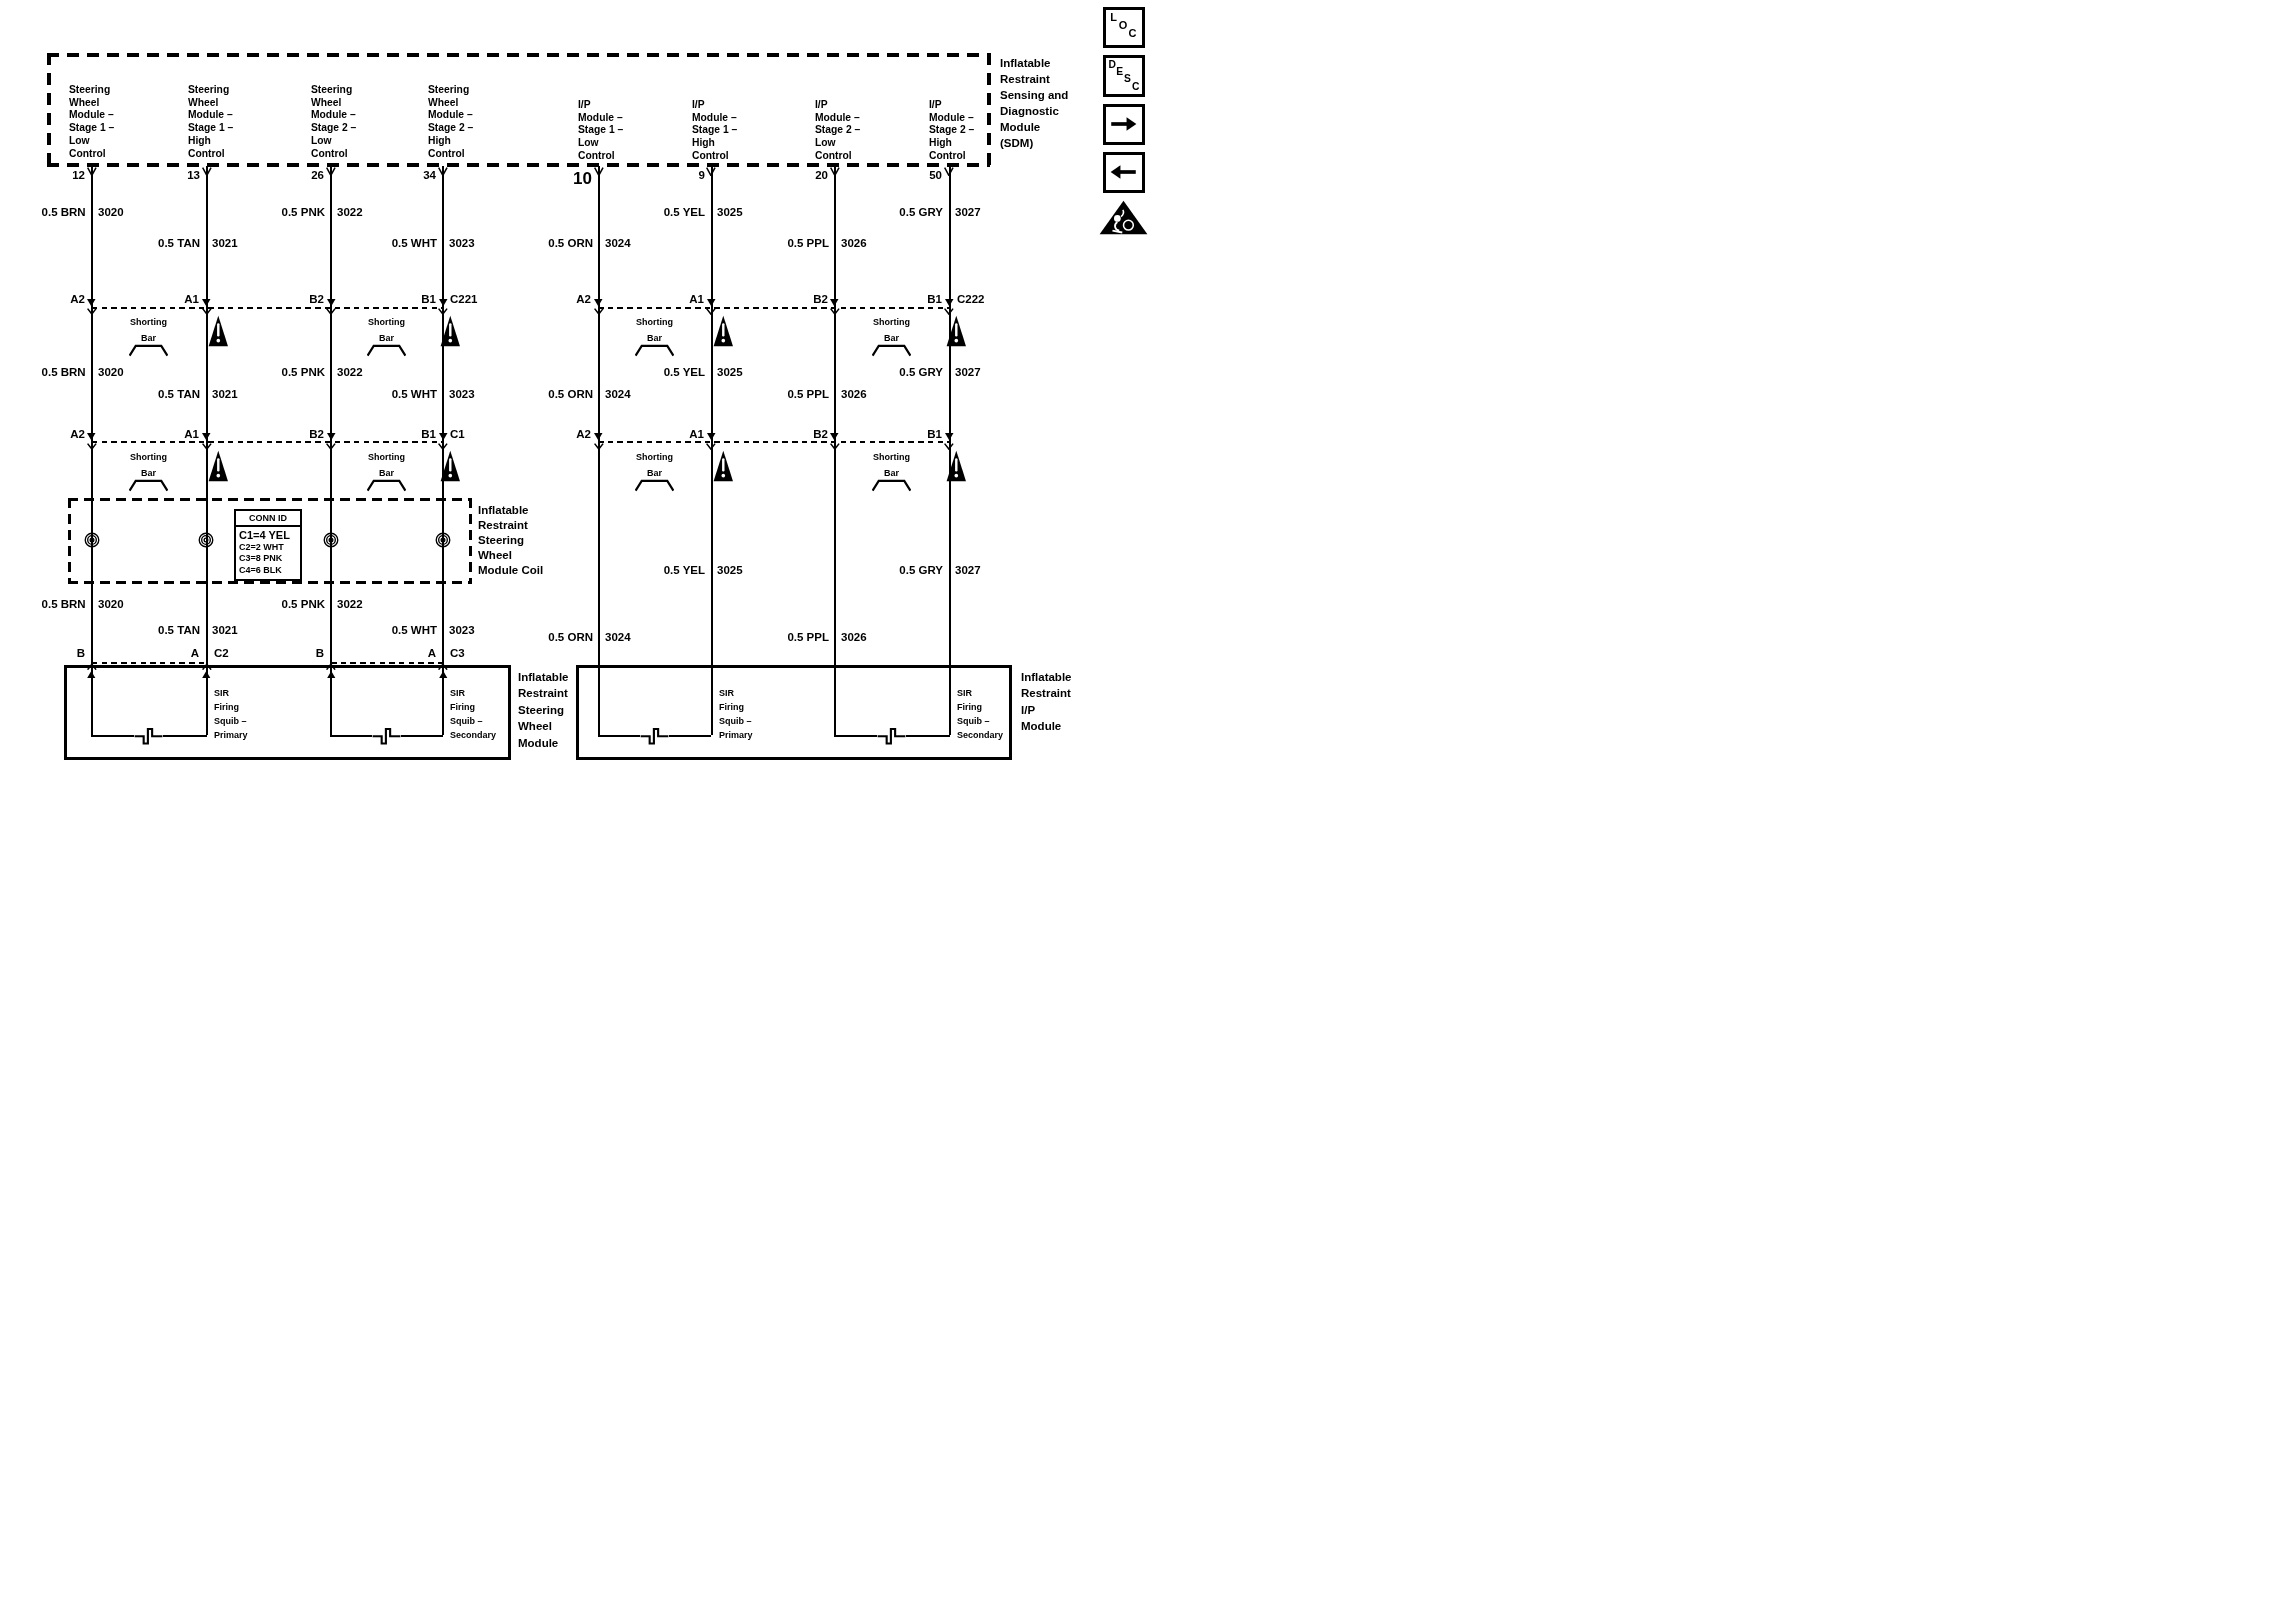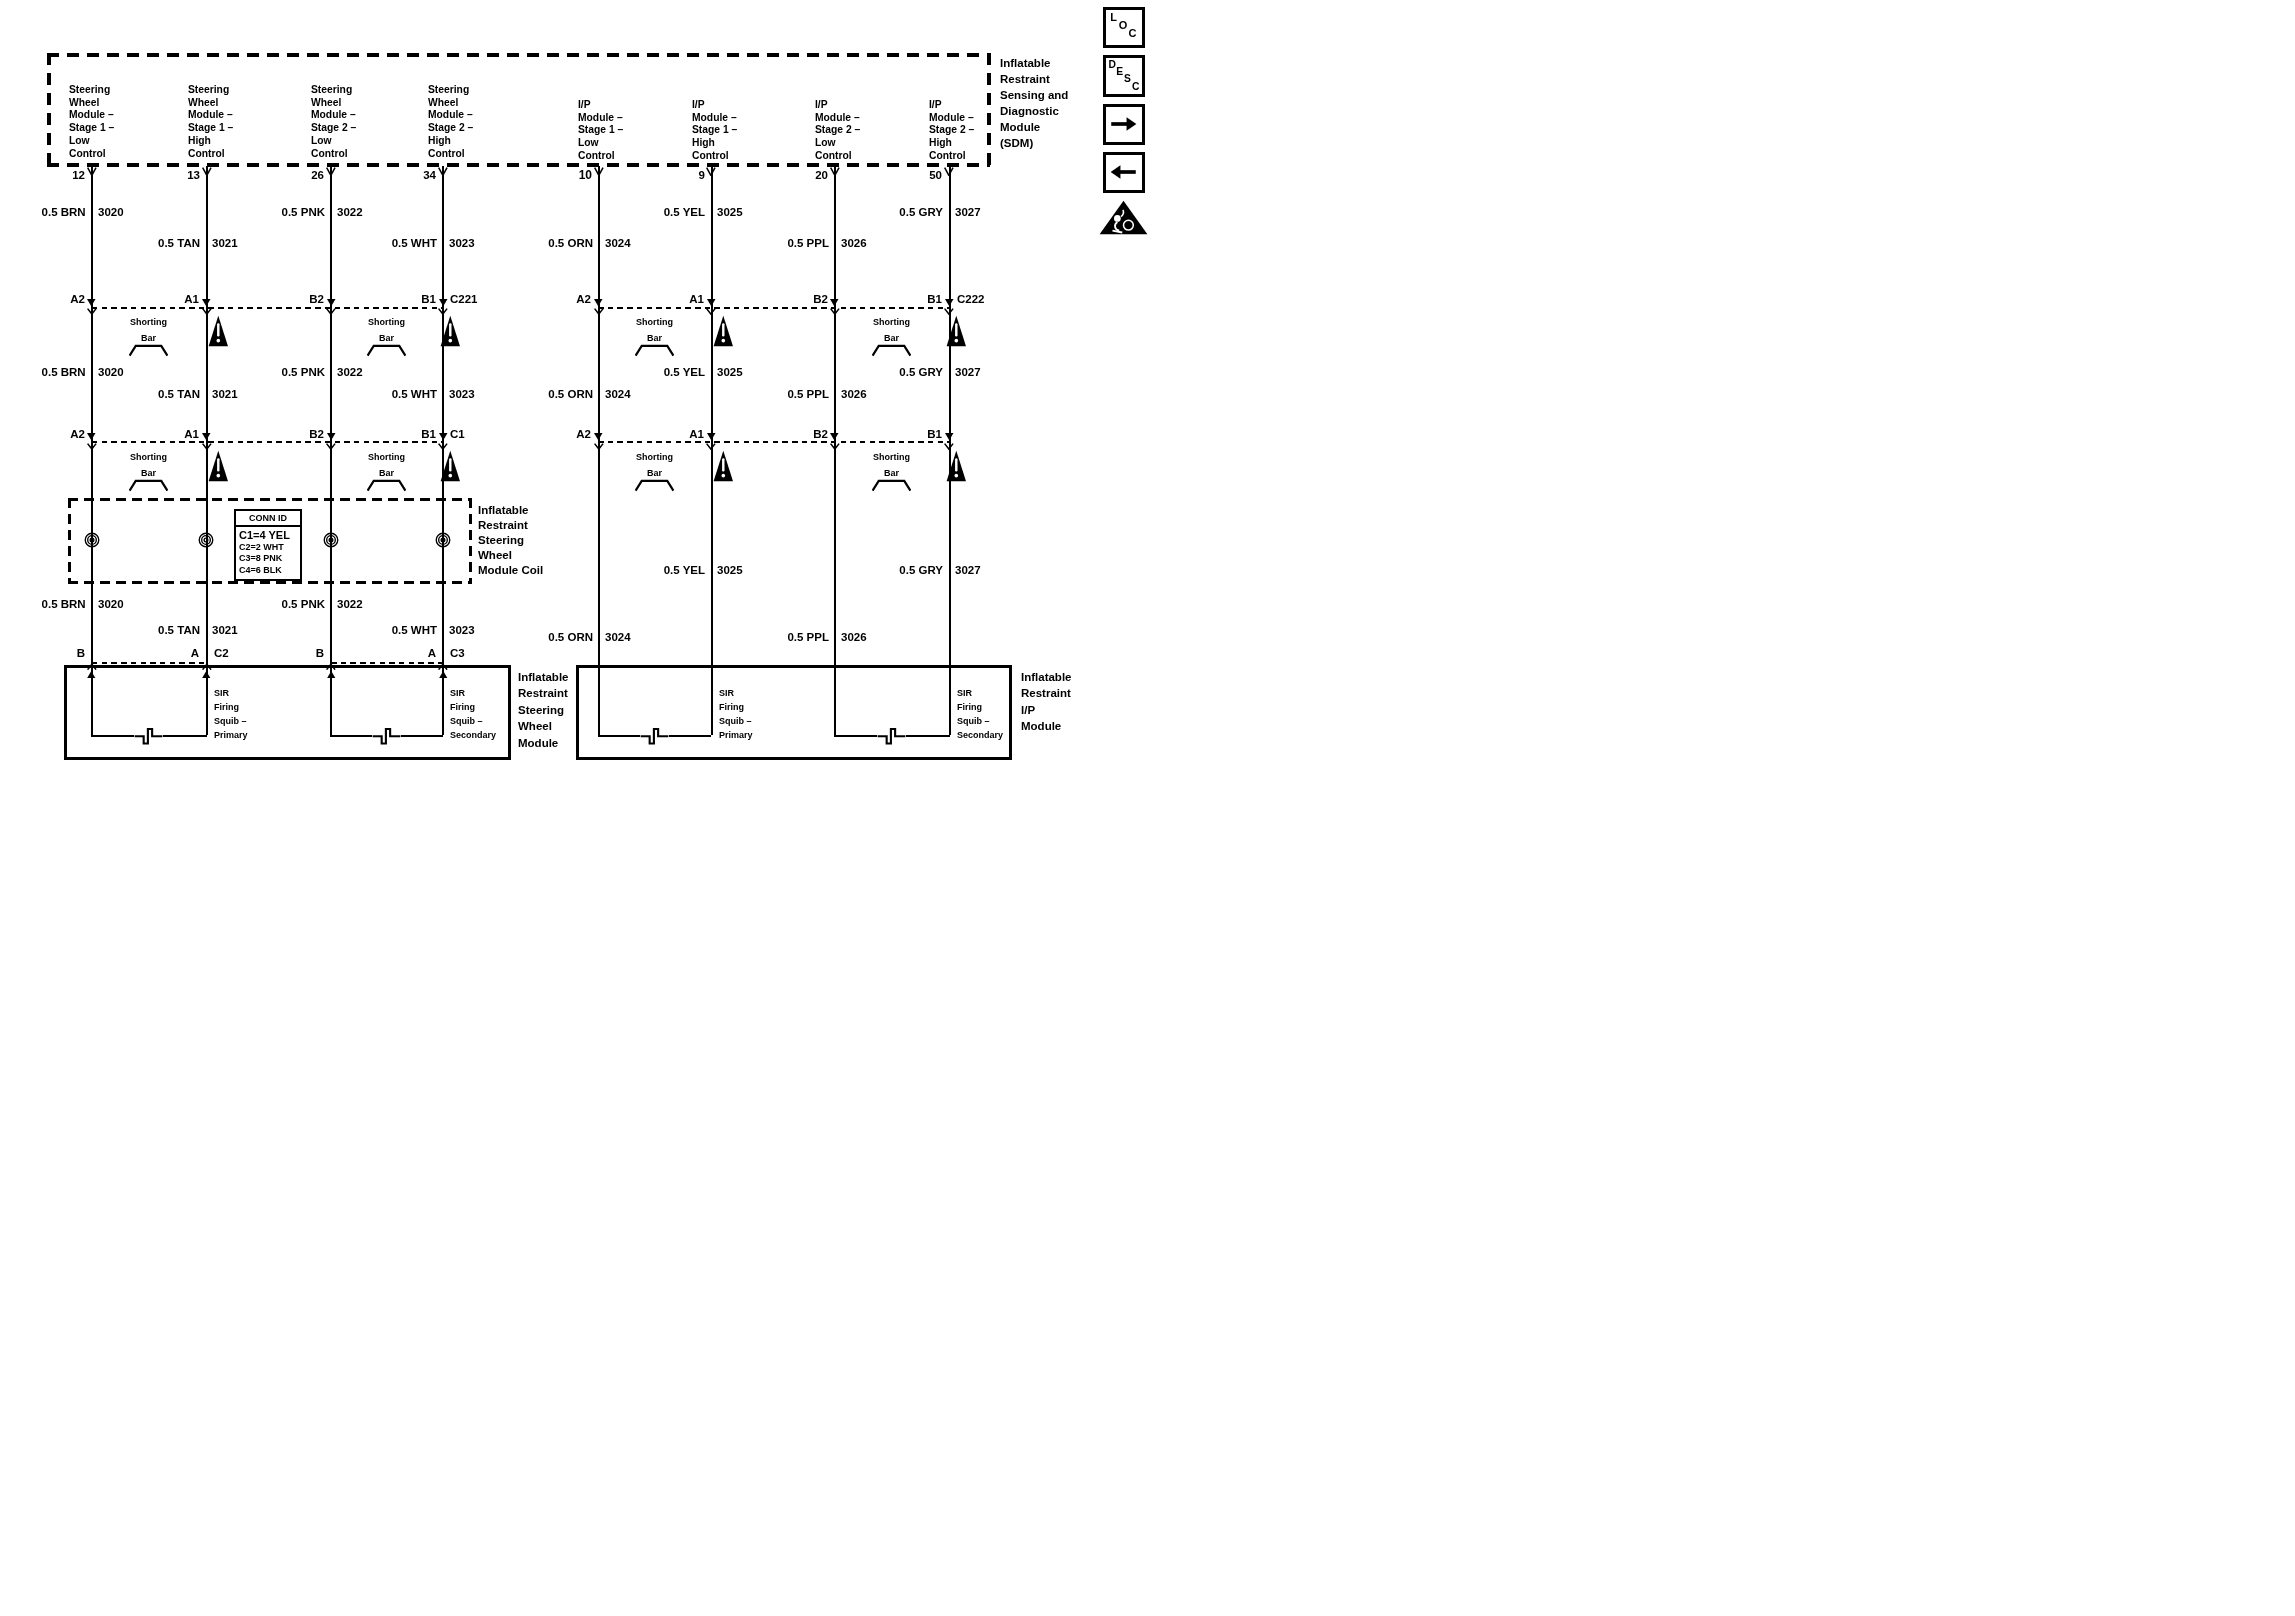--- a/index.html
+++ b/index.html
@@ -344,21 +344,21 @@
       <svg width="8.5" height="7.3" viewBox="0 0 14 12">
         <polygon points="7,0 0,12 14,12" fill="#000"></polygon>
       </svg>
     </div>
     <div class="abs" style="left: 598px; top: 166px; width: 1.5px; height: 569px; background: rgb(0, 0, 0);"></div>
     <div class="abs" style="left: 594px; top: 167px;">
       <svg width="9.7" height="9" viewBox="0 0 16 15">
         <polyline points="1,1 8,14 15,1" fill="none" stroke="#000" stroke-width="2.5"></polyline>
       </svg>
     </div>
-    <div class="txt r" style="left: 560px; top: 168px; width: 32px; font-size: 12px;">10</div>
+    <div class="txt r" style="left: 560px; top: 168px; width: 32px; font-size: 17px;">10</div>
     <div class="txt" style="left: 578px; top: 99px; font-size: 10.3px; line-height: 12.7px;">I/P
 Module –
 Stage 1 –
 Low
 Control</div>
     <div class="txt r" style="left: 520px; top: 236px; width: 73px; font-size: 11.5px;">0.5 ORN</div>
     <div class="txt" style="left: 605px; top: 236px; font-size: 11.5px;">3024</div>
     <div class="txt r" style="left: 520px; top: 387px; width: 73px; font-size: 11.5px;">0.5 ORN</div>
     <div class="txt" style="left: 605px; top: 387px; font-size: 11.5px;">3024</div>
     <div class="txt r" style="left: 520px; top: 630px; width: 73px; font-size: 11.5px;">0.5 ORN</div>

